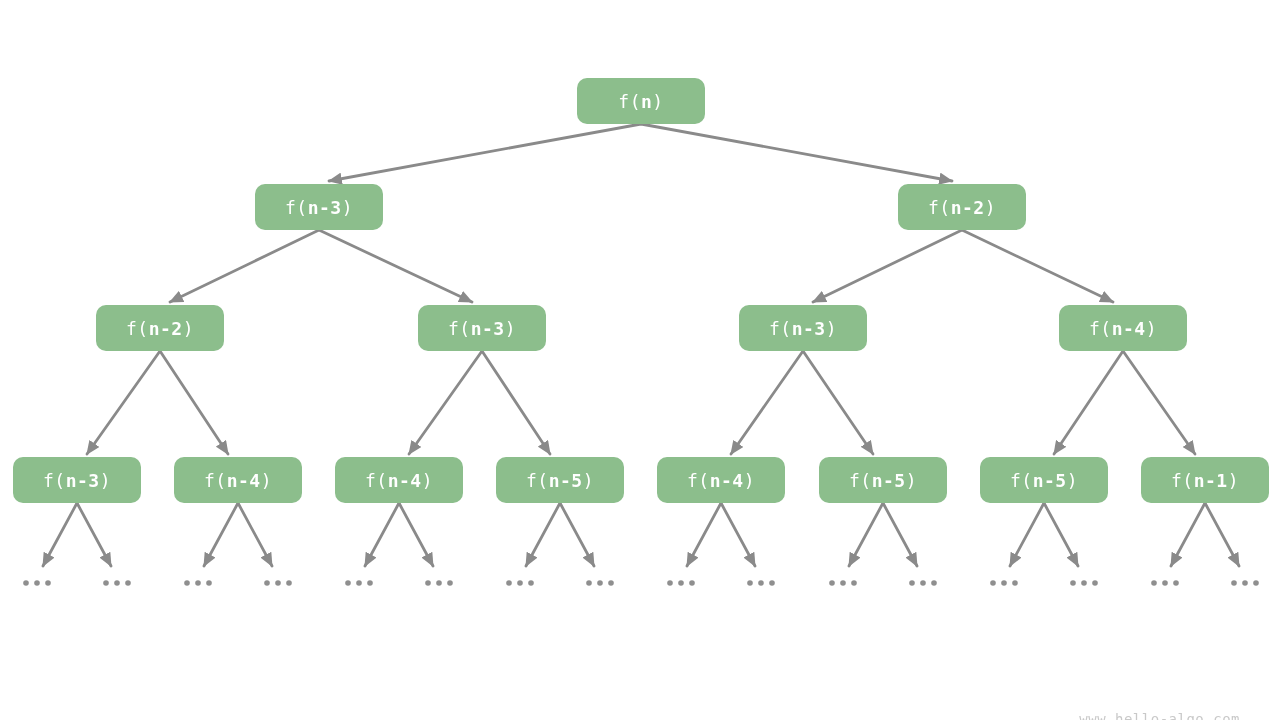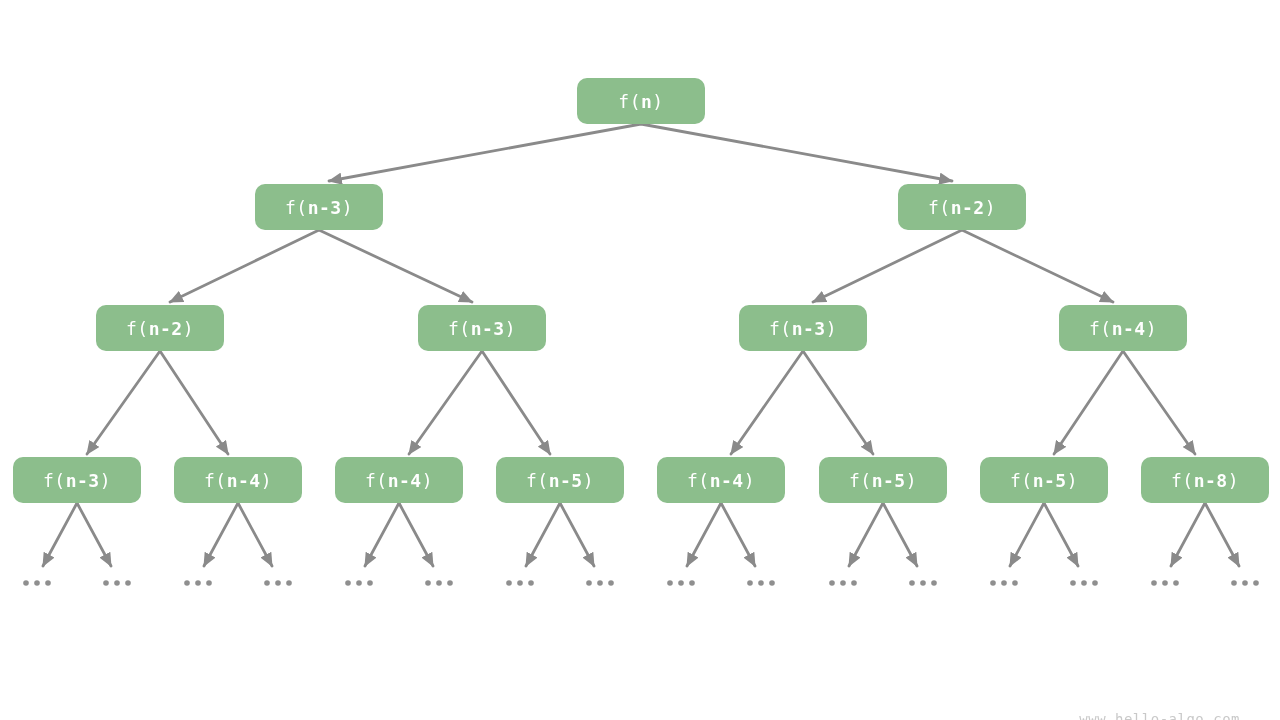--- a/index.html
+++ b/index.html
@@ -218,18 +218,18 @@
         <span class="arg">n-5</span>
         <span class="paren">)</span>
       </div>
       <div class="tree-node" style="left: 980px; top: 457px; background: rgb(140, 190, 140); color: rgb(255, 255, 255);">
         <span class="paren">f(</span>
         <span class="arg">n-5</span>
         <span class="paren">)</span>
       </div>
       <div class="tree-node" style="left: 1141px; top: 457px; background: rgb(140, 190, 140); color: rgb(255, 255, 255);">
         <span class="paren">f(</span>
-        <span class="arg">n-8</span>
+        <span class="arg">n-1</span>
         <span class="paren">)</span>
       </div>
     </div>
   <div id="watermark" style="color: rgb(201, 201, 201); margin-top: 33px;">www.hello-algo.com</div>
 </div>
 
 </body></html>

